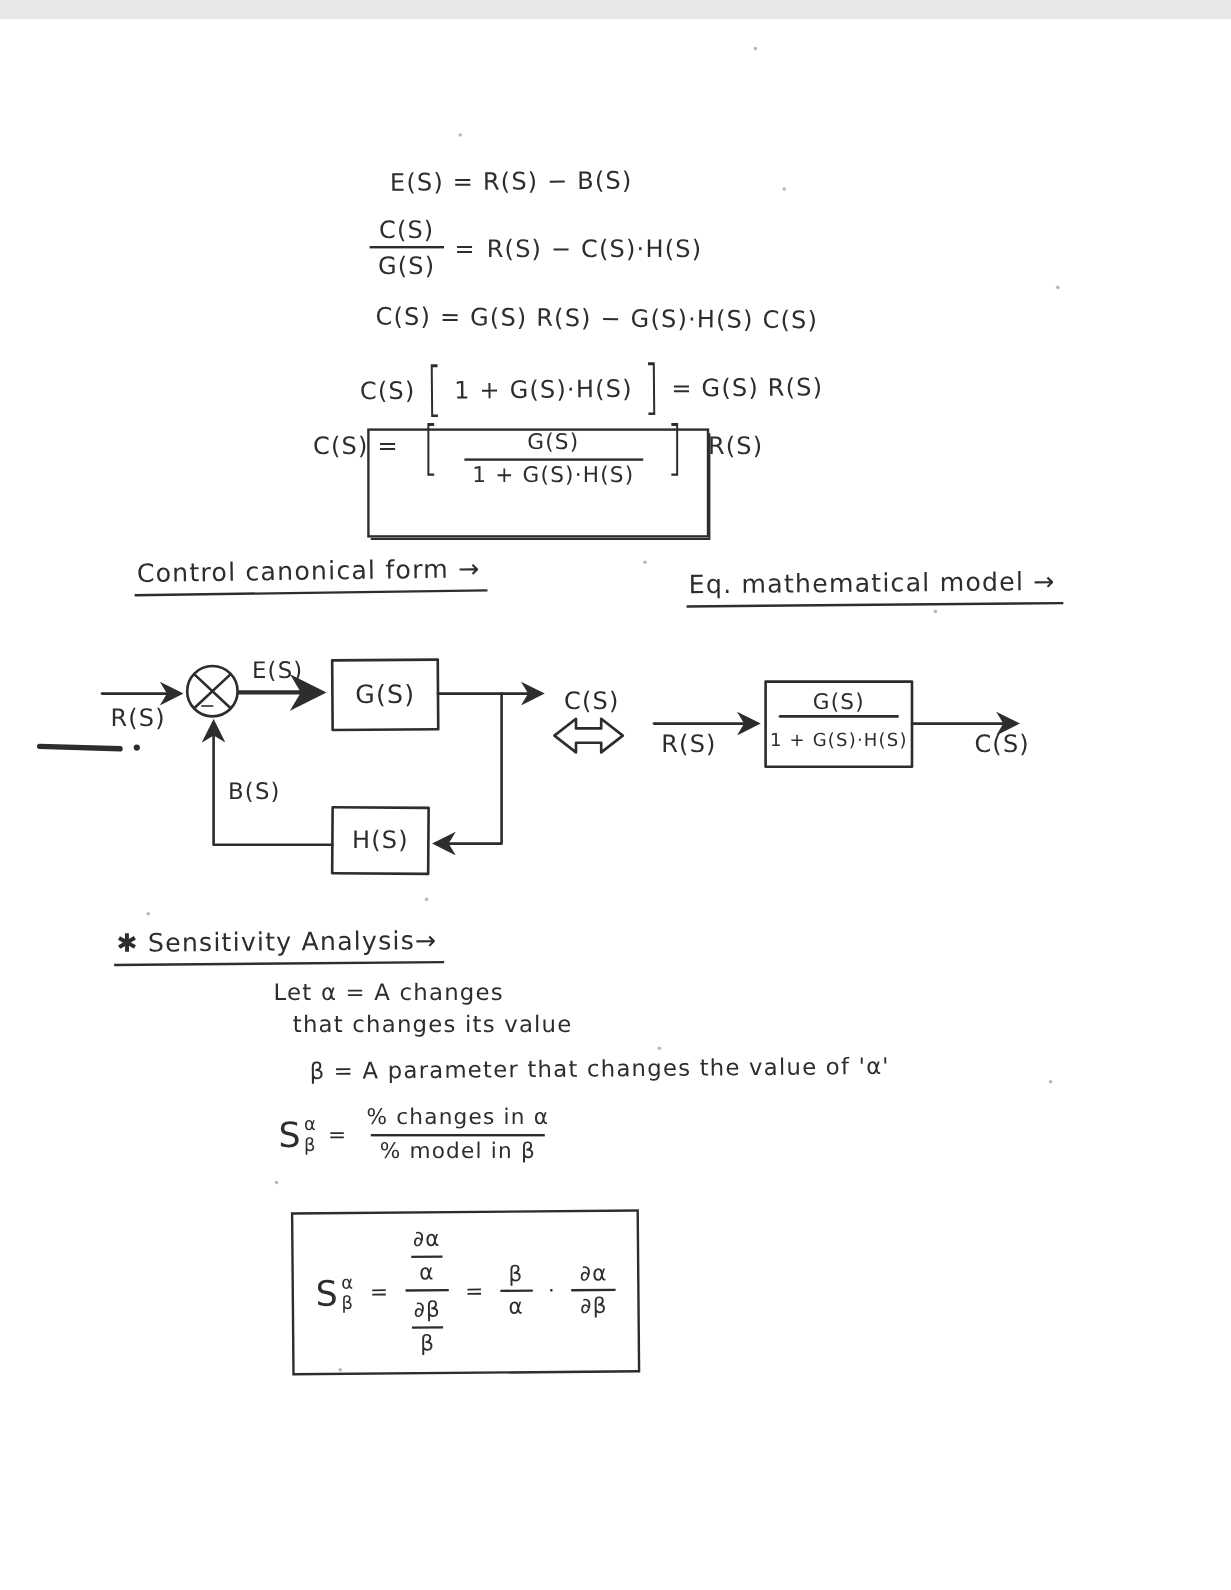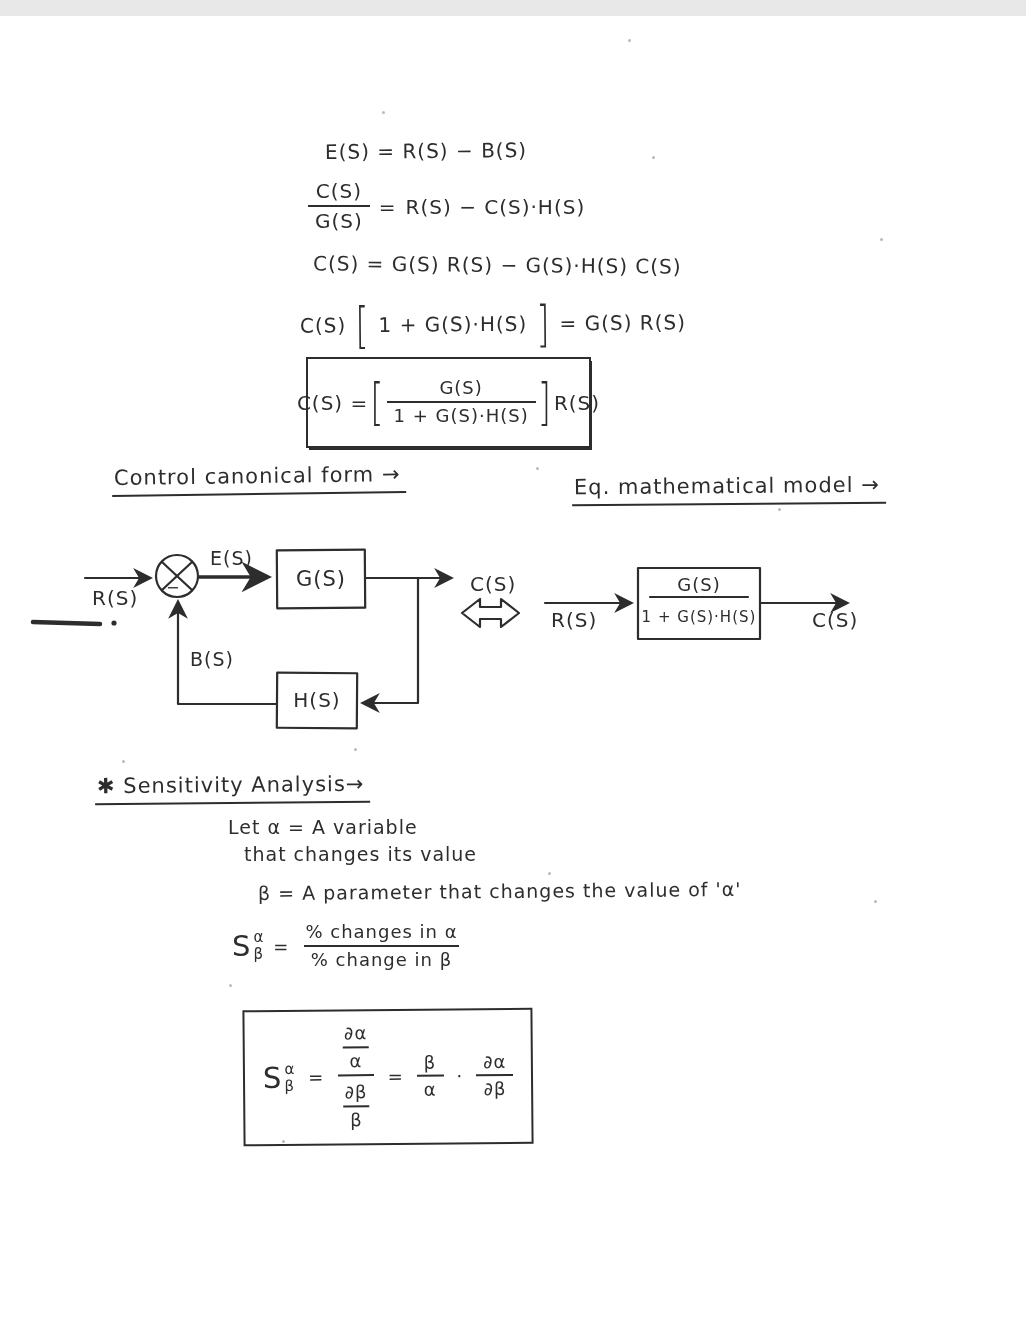--- a/index.html
+++ b/index.html
@@ -12,21 +12,21 @@
   .hw { letter-spacing:1px; white-space:nowrap; }
   .eq { position:absolute; font-size:20px; }
   .eqrow { position:absolute; display:flex; align-items:center; gap:9px; font-size:20px; }
   .frac { display:inline-flex; flex-direction:column; align-items:center; line-height:1.15; }
   .frac .num { padding:0 7px 2px; }
   .frac .den { border-top:2.2px solid #2d2d2d; padding:3px 7px 0; }
   .bracket { font-size:34px; font-weight:200; line-height:0.9;
              display:inline-block; transform:scaleY(1.45); }
   .eqbox {
     position:absolute; border:2.6px solid #2d2d2d;
-    display:flex; align-items:center; justify-content:center; gap:2px;
+    display:flex; align-items:flex-start; justify-content:center; gap:20px;
     font-size:20px; box-shadow:2px 3px 0 -1px #2d2d2d;
   }
   .heading {
     position:absolute; font-size:21px; letter-spacing:1px; white-space:nowrap;
     border-bottom:2.2px solid #2d2d2d; padding:0 6px 5px 2px;
   }
   .sline { position:absolute; font-size:19px; letter-spacing:1px; white-space:nowrap; }
   .supsub { display:inline-flex; align-items:center; }
   .supsub .s { font-size:29px; }
   .supsub .ss { display:inline-flex; flex-direction:column; font-size:15px;
@@ -127,36 +127,36 @@
     <text x="699" y="575" font-size="18" text-anchor="middle">G(S)</text>
     <text x="699" y="606" font-size="15" text-anchor="middle">1 + G(S)·H(S)</text>
     <text x="812" y="611" font-size="20">C(S)</text>
   </svg>
 
   <div class="heading r-05" style="left:95px; top:757px;">
     <span>✱</span>
     <span>Sensitivity Analysis→</span>
   </div>
 
-  <div class="sline" style="left:228px; top:800px;">Let α = A variable</div>
+  <div class="sline" style="left:228px; top:800px;">Let α = A changes</div>
   <div class="sline" style="left:244px; top:827px;">that changes its value</div>
   <div class="sline r-05" style="left:258px; top:864px;">β = A parameter that changes the value of 'α'</div>
 
   <div class="eqrow hw" style="left:232px; top:906px; font-size:18px;">
     <span class="supsub">
       <span class="s">S</span>
       <span class="ss">
         <span>α</span>
         <span>β</span>
       </span>
     </span>
     <span>=</span>
     <span class="frac">
       <span class="num">% changes in α</span>
-      <span class="den">% change in β</span>
+      <span class="den">% model in β</span>
     </span>
   </div>
 
   <div class="sbox hw r-05" style="left:243px; top:993px;">
     <span class="supsub">
       <span class="s">S</span>
       <span class="ss">
         <span>α</span>
         <span>β</span>
       </span>

